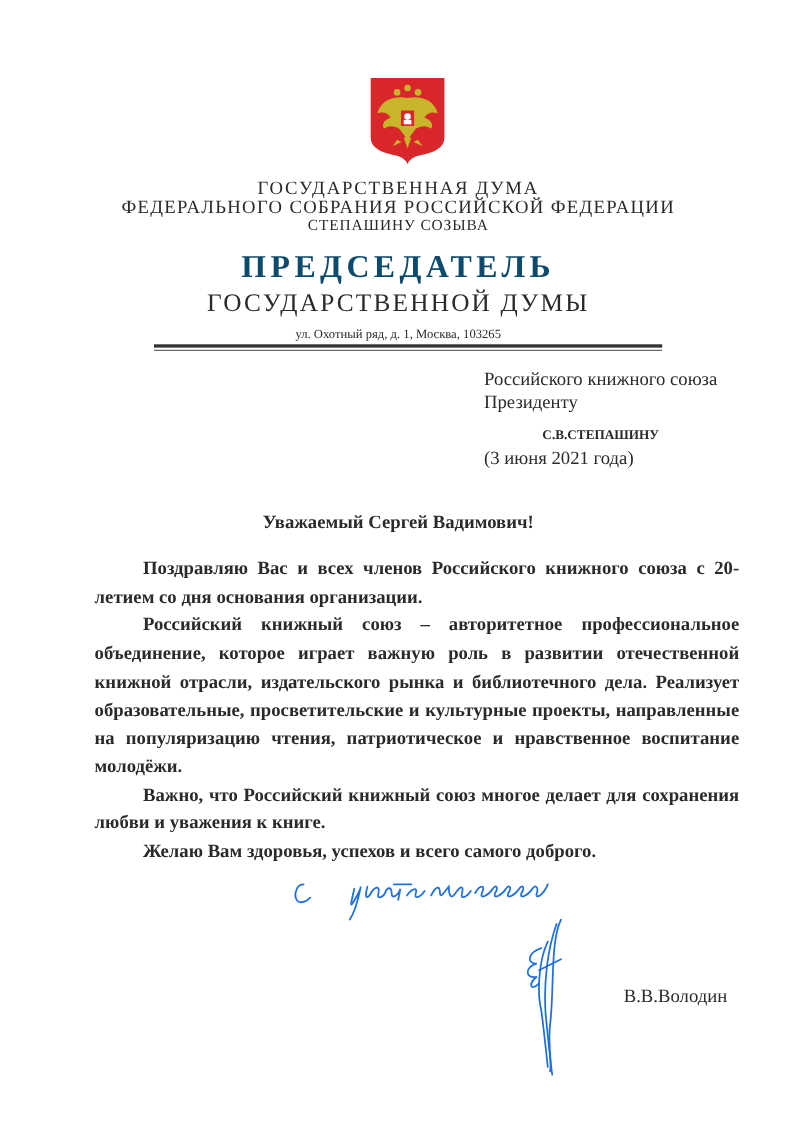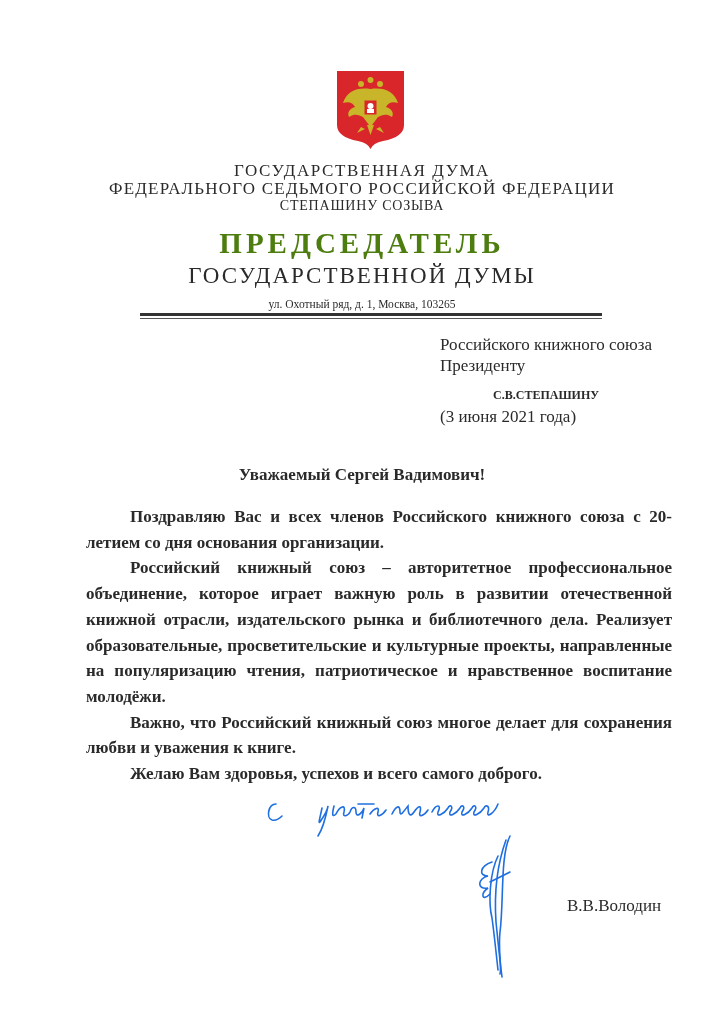--- a/index.html
+++ b/index.html
@@ -6,21 +6,21 @@
     body {
       width: 724px; height: 1024px; background: #ffffff; position: relative; overflow: hidden;
       font-family: "Liberation Serif", "DejaVu Serif", serif; color: #2a2a2a;
     }
     .abs { position: absolute; }
     .center { left: 0; width: 724px; text-align: center; }
     .emblem { left: 333px; top: 67px; width: 75px; height: 84px; }
     .h1 { top: 161px; font-size: 17px; letter-spacing: 1.6px; line-height: 20px; }
     .h2 { top: 179px; font-size: 17px; letter-spacing: 1.2px; line-height: 20px; }
     .h3 { top: 197px; font-size: 14px; letter-spacing: 0.8px; line-height: 18px; }
-    .title1 { top: 226px; font-size: 29px; font-weight: bold; letter-spacing: 4px; line-height: 34px; color: #4d7c0f; }
+    .title1 { top: 226px; font-size: 29px; font-weight: bold; letter-spacing: 4px; line-height: 34px; color: #0c4a6e; }
     .title2 { top: 262px; font-size: 23px; letter-spacing: 2px; line-height: 28px; }
     .addr { top: 297px; font-size: 11.5px; line-height: 14px; }
     .rule-thick { left: 140px; top: 313px; width: 462px; height: 3px; background: #333; }
     .rule-thin { left: 140px; top: 318px; width: 462px; height: 1px; background: #555; }
     .addressee { left: 440px; top: 334px; font-size: 17px; line-height: 21px; }
     .addressee .name { font-weight: bold; font-size: 12px; margin-top: 9px; text-align: center; }
     .addressee .date { margin-top: 0; }
     .salutation { top: 464px; font-size: 17px; font-weight: bold; line-height: 22px; }
     .body-text { left: 86px; width: 586px; top: 504px; font-size: 17px; line-height: 25.7px; text-align: justify; font-weight: bold; }
     .body-text p { margin: 0; text-indent: 44px; }
@@ -42,21 +42,21 @@
       <path d="M34 58 L37.5 68 L41 58 Z"></path>
       <path d="M28 60 L24 66 L32 62 Z M47 60 L51 66 L43 62 Z"></path>
     </g>
     <rect x="31" y="33" width="13" height="15" fill="#d9262b" stroke="#c9b52a" stroke-width="1"></rect>
     <circle cx="37.5" cy="39" r="3" fill="#ffffff"></circle>
     <rect x="34" y="42" width="7" height="4" fill="#ffffff"></rect>
   </svg>
 </div>
 
 <div class="abs center h1">ГОСУДАРСТВЕННАЯ  ДУМА</div>
-<div class="abs center h2">ФЕДЕРАЛЬНОГО СЕДЬМОГО РОССИЙСКОЙ ФЕДЕРАЦИИ</div>
+<div class="abs center h2">ФЕДЕРАЛЬНОГО СОБРАНИЯ РОССИЙСКОЙ ФЕДЕРАЦИИ</div>
 <div class="abs center h3">СТЕПАШИНУ  СОЗЫВА</div>
 <div class="abs center title1">ПРЕДСЕДАТЕЛЬ</div>
 <div class="abs center title2">ГОСУДАРСТВЕННОЙ  ДУМЫ</div>
 <div class="abs center addr">ул. Охотный ряд, д. 1, Москва, 103265</div>
 <div class="abs rule-thick"></div>
 <div class="abs rule-thin"></div>
 
 <div class="abs addressee">
   <div>Российского книжного союза</div>
   <div>Президенту</div>

